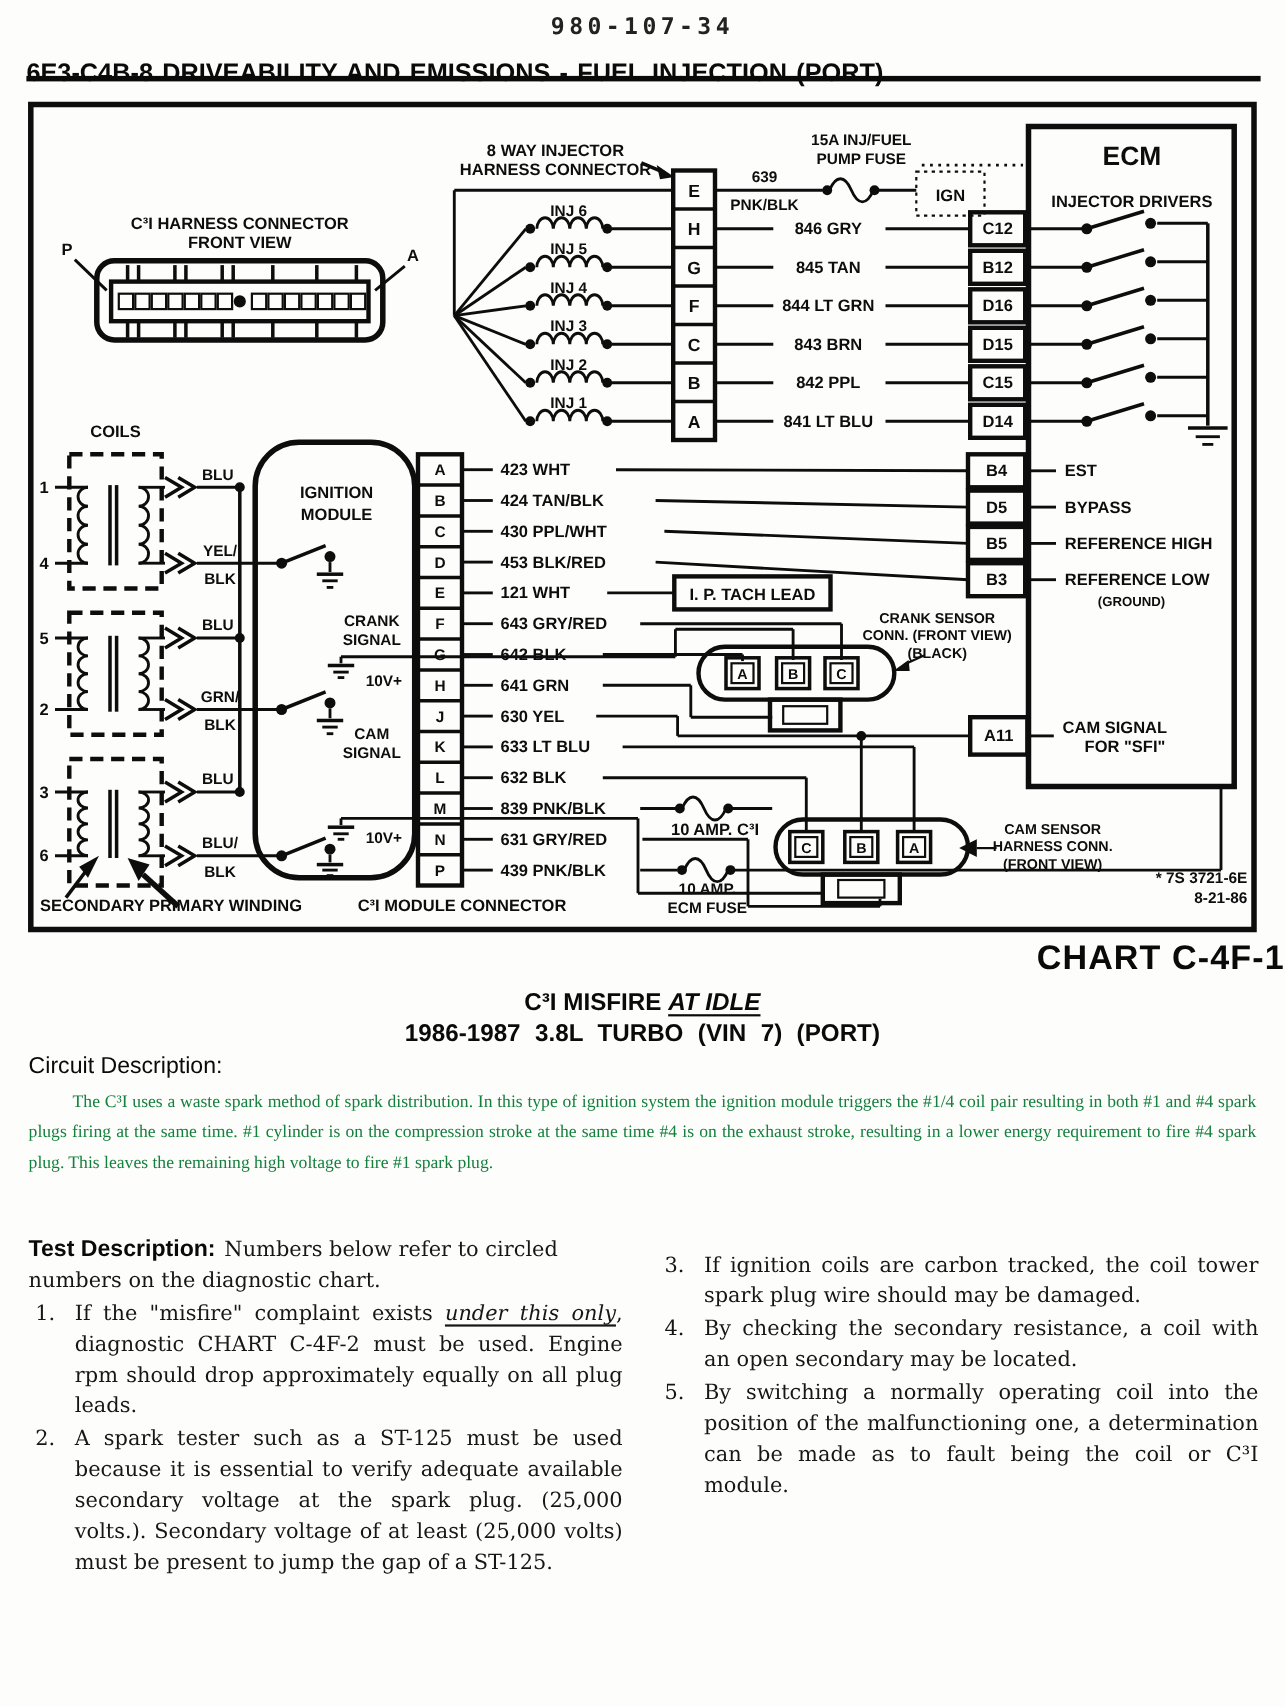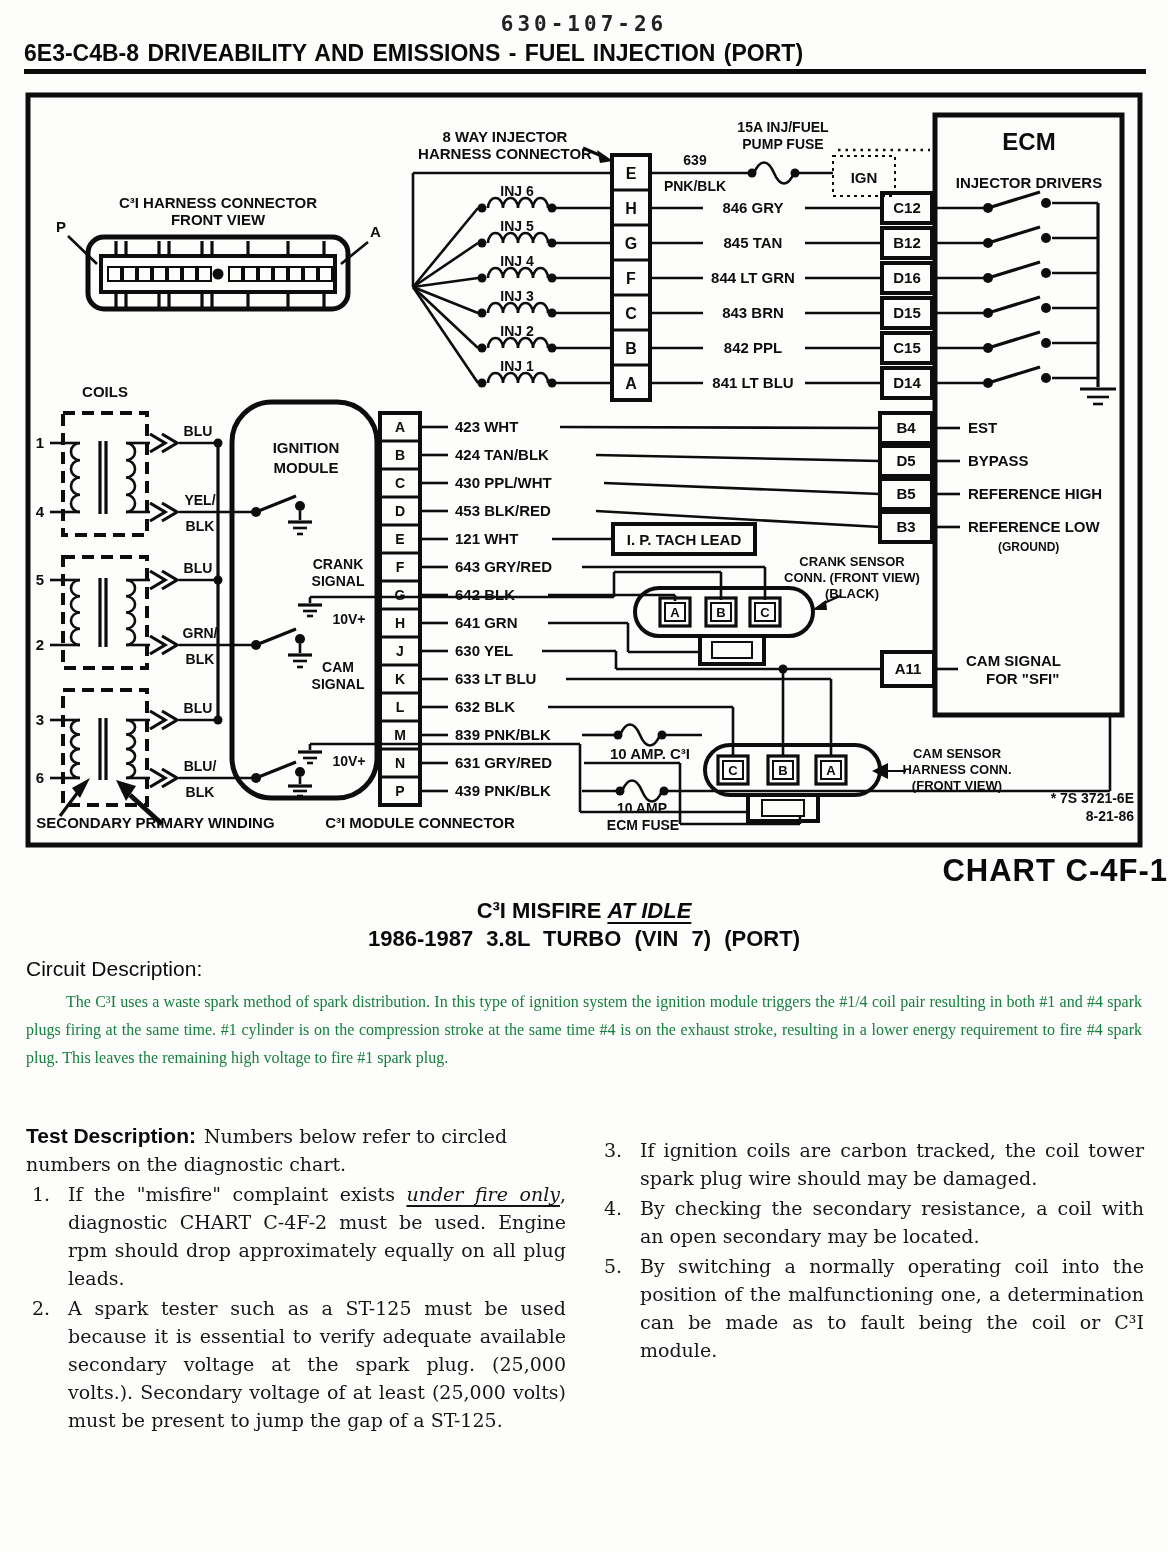--- a/index.html
+++ b/index.html
@@ -3,21 +3,21 @@
 <meta charset="utf-8">
 <style>
   html,body{margin:0;padding:0;}
   body{
     width:1168px;height:1552px;position:relative;background:#fdfdfc;color:#111;
     font-family:"Liberation Sans","DejaVu Sans",sans-serif;overflow:hidden;
   }
   .abs{position:absolute;}
   .doc-num{top:12px;left:0;width:100%;text-align:center;font-family:"DejaVu Sans Mono",monospace;
     font-size:21px;font-weight:bold;letter-spacing:4px;color:#222;}
-  .page-header{top:40px;left:24px;font-size:23px;font-weight:bold;letter-spacing:0;color:#0a0a0a;word-spacing:2px;}
+  .page-header{top:53px;left:24px;font-size:23px;font-weight:bold;letter-spacing:0;color:#0a0a0a;word-spacing:2px;}
   .header-rule{top:69px;left:24px;width:1122px;height:5px;background:#0a0a0a;}
   svg text{font-family:"Liberation Sans","DejaVu Sans",sans-serif;font-weight:bold;fill:#0d0d0d;}
   .t12{font-size:12px}.t13{font-size:13px}.t14{font-size:14px}.t15{font-size:15px}.t16{font-size:16px}.t24{font-size:24px}
   .mid{text-anchor:middle}.end{text-anchor:end}
   .w{stroke:#0d0d0d;stroke-width:2.6;fill:none;}
   .w3{stroke:#0d0d0d;stroke-width:3.2;fill:none;}
   .bx{stroke:#0d0d0d;stroke-width:4;fill:none;}
   .bx5{stroke:#0d0d0d;stroke-width:5;fill:none;}
   .thin{stroke:#0d0d0d;stroke-width:2;fill:none;}
   .dash{stroke-dasharray:12 7;}
@@ -37,21 +37,21 @@
   .col-right{top:1134px;left:598px;width:546px;}
   .ts-intro{margin:0 0 2px 0;text-align:left;}
   .ts-head{font-family:"Liberation Sans","DejaVu Sans",sans-serif;font-size:21px;font-weight:bold;color:#0a0a0a;padding-right:8px;}
   .ts-item{display:flex;margin:2px 0 0 6px;}
   .ts-num{width:36px;flex:0 0 36px;}
   .ts-text{margin:0;flex:1;text-align:justify;}
 </style>
 </head>
 <body>
 
-<div class="abs doc-num">630-107-26</div>
+<div class="abs doc-num">980-107-34</div>
 <div class="abs page-header">6E3-C4B-8  DRIVEABILITY AND EMISSIONS - FUEL INJECTION (PORT)</div>
 <div class="abs header-rule"></div>
 
 <svg class="abs" style="top:0;left:0;" width="1168" height="860" viewBox="0 0 1168 860">
 
   <rect class="bx5" x="28" y="95" width="1112" height="750"></rect>
 
   <g>
     <text class="t15 mid" x="218" y="208">C³I HARNESS CONNECTOR</text>
     <text class="t15 mid" x="218" y="225">FRONT VIEW</text>
@@ -578,21 +578,21 @@
 <div class="abs sub1"><span>C³I MISFIRE </span><span class="ul">AT IDLE</span></div>
 <div class="abs sub2">1986-1987 3.8L TURBO (VIN 7) (PORT)</div>
 
 <div class="abs sec-head circuit-head">Circuit Description:</div>
 <div class="abs circuit-body">The C³I uses a waste spark method of spark distribution.  In this type of ignition system the ignition module triggers the #1/4 coil pair resulting in both #1 and #4 spark plugs firing at the same time.  #1 cylinder is on the compression stroke at the same time #4 is on the exhaust stroke, resulting in a lower energy requirement to fire #4 spark plug.  This leaves the remaining high voltage to fire #1 spark plug.</div>
 
 <div class="abs col col-left">
   <p class="ts-intro"><span class="ts-head">Test Description:</span><span>Numbers below refer to circled numbers on the diagnostic chart.</span></p>
   <div class="ts-item">
     <span class="ts-num">1.</span>
-    <p class="ts-text"><span>If the "misfire" complaint exists </span><span class="ul">under fire only</span><span>, diagnostic CHART C-4F-2 must be used.  Engine rpm should drop approximately equally on all plug leads.</span></p>
+    <p class="ts-text"><span>If the "misfire" complaint exists </span><span class="ul">under this only</span><span>, diagnostic CHART C-4F-2 must be used.  Engine rpm should drop approximately equally on all plug leads.</span></p>
   </div>
   <div class="ts-item">
     <span class="ts-num">2.</span>
     <p class="ts-text">A spark tester such as a ST-125 must be used because it is essential to verify adequate available secondary voltage at the spark plug. (25,000 volts.).  Secondary voltage of at least (25,000 volts) must be present to jump the gap of a ST-125.</p>
   </div>
 </div>
 
 <div class="abs col col-right">
   <div class="ts-item">
     <span class="ts-num">3.</span>

